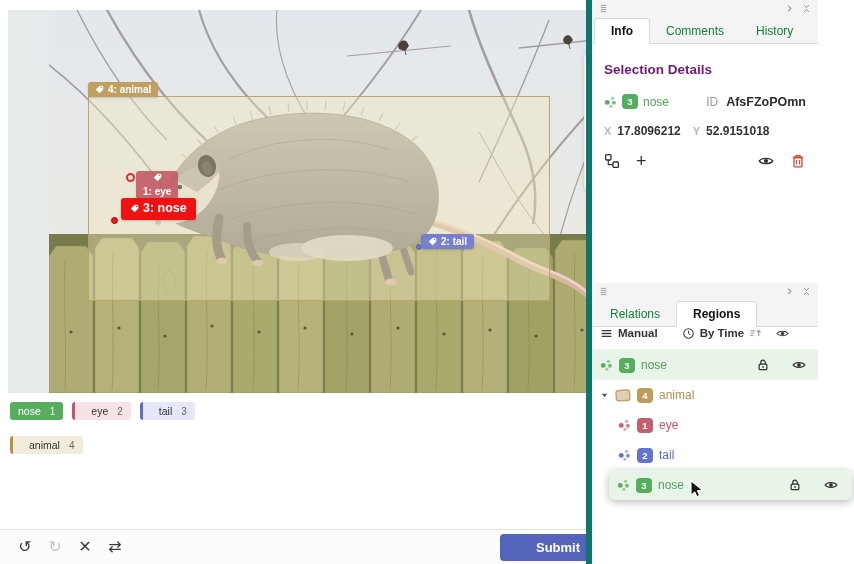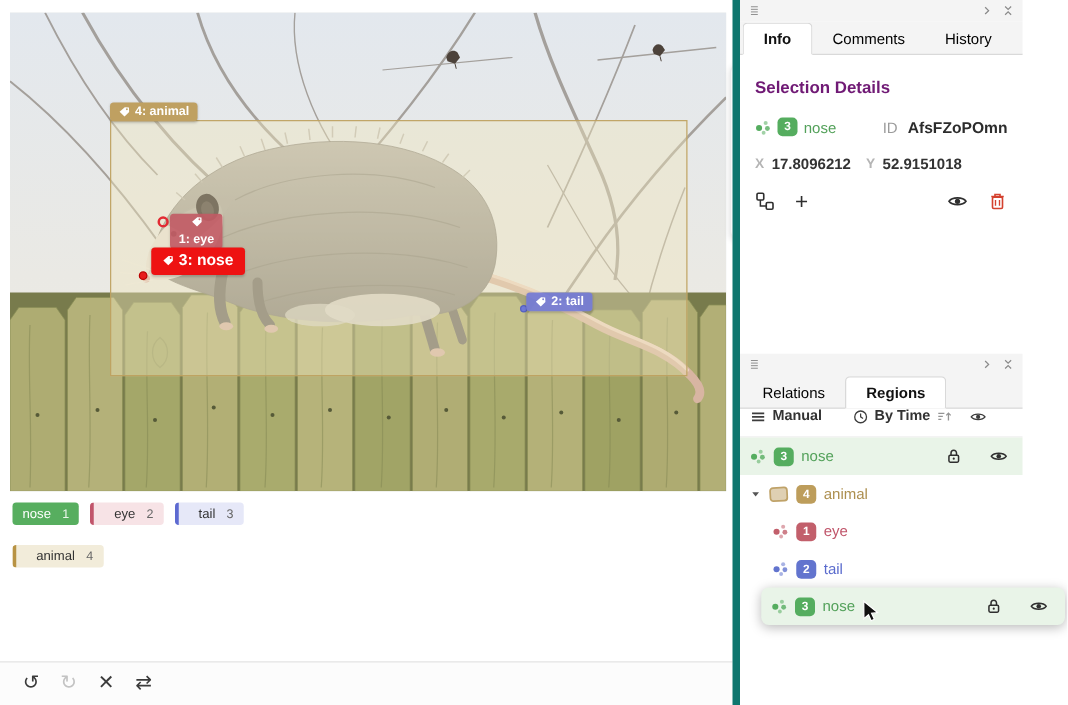--- a/index.html
+++ b/index.html
@@ -4,21 +4,21 @@
 <style>
   html,body{margin:0;padding:0;background:#fff;}
   .app{position:relative;width:854px;height:564px;overflow:hidden;
        font-family:"Liberation Sans",sans-serif;background:#fff;color:#222;
        -webkit-font-smoothing:antialiased;}
   svg{display:block}
   .i{width:16px;height:16px;flex:0 0 auto}
 
   
   .main{position:absolute;left:0;top:0;width:622px;height:564px;background:#fff;}
-  .photo{position:absolute;left:8px;top:10px;width:573px;height:383px;overflow:hidden;background:#e8ebec;}
+  .photo{position:absolute;left:8px;top:10px;width:573px;height:383px;overflow:hidden;background:#e8ebec;padding-left:41px;}
   .overlay{position:absolute;left:0;top:0;width:573px;height:383px;}
   .bbox{position:absolute;left:80px;top:86px;width:462px;height:205px;
         background:rgba(238,228,188,.42);border:1px solid rgba(189,158,92,.9);box-sizing:border-box;}
   .tag{position:absolute;display:inline-flex;align-items:center;gap:4px;color:#fff;
        border-radius:3px;font-size:10px;font-weight:700;padding:2px 7px;white-space:nowrap;line-height:1.1;
        box-shadow:0 1px 2px rgba(0,0,0,.18);}
   .tag svg{width:9px;height:9px}
   .tag.animal{left:80px;top:72px;background:#bfa061;}
   .tag.eye{left:128px;top:161px;background:rgba(193,90,100,.9);flex-direction:column;}
   .tag.nose{left:113px;top:188px;background:#ee1212;font-size:12.5px;padding:4px 9px;}
@@ -62,21 +62,21 @@
           font-family:"Liberation Sans",sans-serif;}
 
   
   .sidebar{position:absolute;left:586px;top:0;width:232px;height:564px;background:#fff;
            border-left:6px solid #0f766e;box-sizing:border-box;}
   .panel-head{height:17px;background:#f4f4f4;display:flex;align-items:center;padding:0 6px;color:#8a8a8a;}
   .panel-head .grow{flex:1}
   .panel-head svg{width:11px;height:11px}
   .ph-ic{cursor:pointer;display:flex;align-items:center;margin-left:6px;color:#8a8a8a}
   .tabs{display:flex;background:#f4f4f4;border-bottom:1px solid #d9d9d9;height:26px;align-items:flex-end;padding-left:2px;}
-  .tab{font-size:12px;color:#000000;padding:5px 16px;cursor:pointer;}
+  .tab{font-size:12px;color:#15803d;padding:5px 16px;cursor:pointer;}
   .tab.active{background:#fff;border:1px solid #d9d9d9;border-bottom:1px solid #fff;
               border-radius:4px 4px 0 0;margin-bottom:-1px;color:#111;font-weight:700;}
   .info-body{padding:12px 12px 0 12px;}
   .sel-title{font-size:13.5px;font-weight:700;color:#701a75;margin:6px 0 0 0;}
   .sel-row{display:flex;align-items:center;margin-top:17px;gap:5px;}
   .sel-row .grow{flex:1}
   .idlab{color:#9b9b9b;font-size:12px;}
   .idval{color:#2c2c2c;font-size:12.5px;font-weight:700;margin-left:3px;}
   .coords{display:flex;align-items:center;margin-top:15px;font-size:12px;gap:6px;}
   .ax{color:#b5b5b5;font-weight:700;font-size:11px;}
@@ -436,20 +436,21 @@
         <span>animal</span>
         <span class="num">4</span>
       </span>
     </div>
 
     <div class="bottombar">
       <span class="bb-ic first">↺</span>
       <span class="bb-ic dim">↻</span>
       <span class="bb-ic">✕</span>
       <span class="bb-ic">⇄</span>
+      <button class="submit">Submit</button>
     </div>
   </div>
 
   <div class="sidebar">
 
     <div class="info-panel">
       <div class="panel-head">
         <span class="ph-ic" style="margin-left:0">
             <svg viewBox="0 0 16 16">
               <use href="#s-grip"></use>

